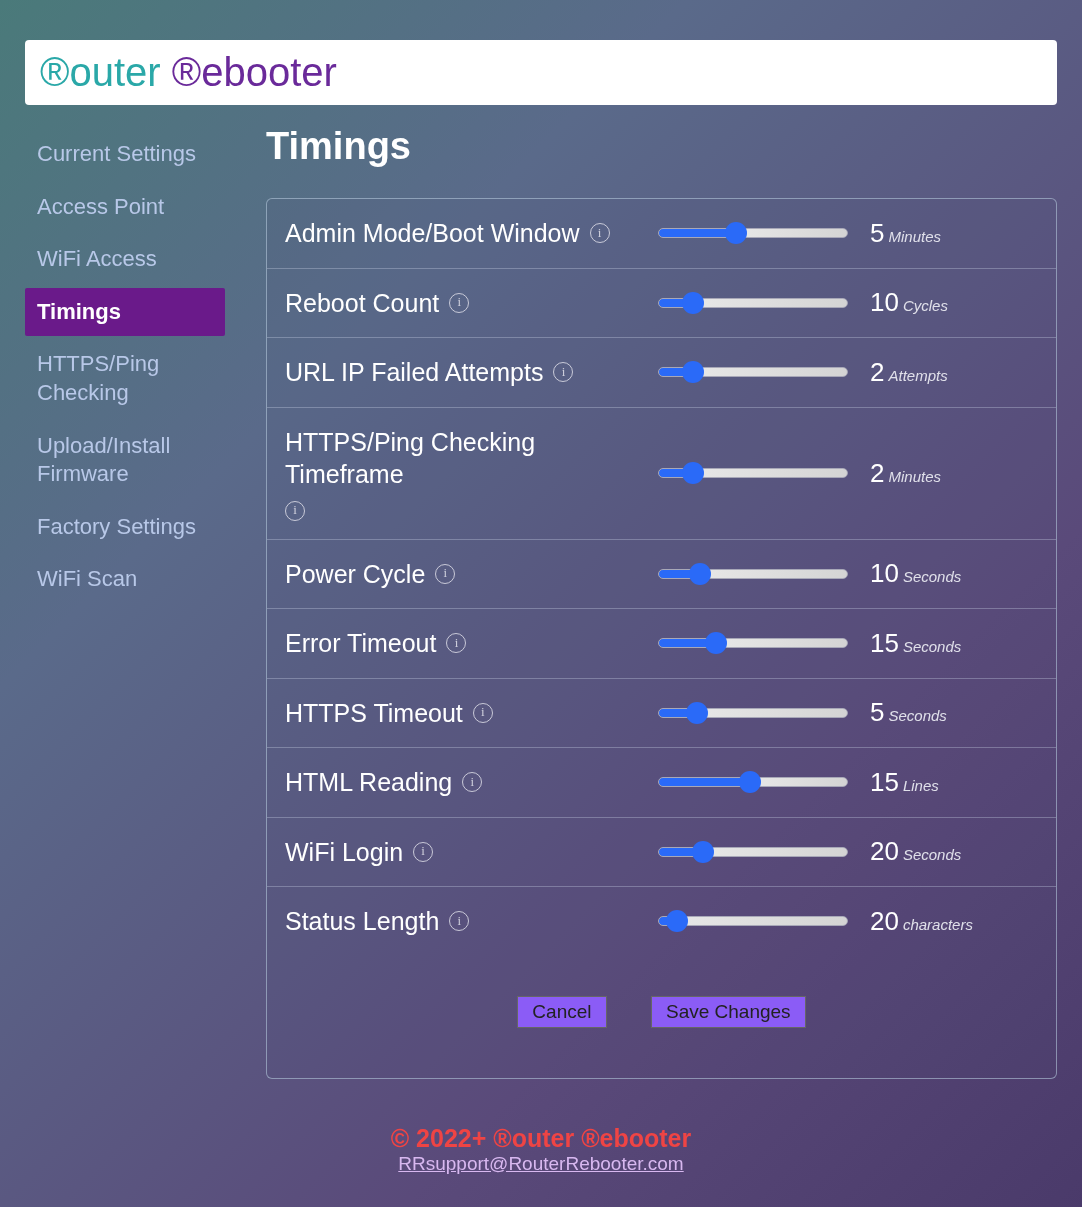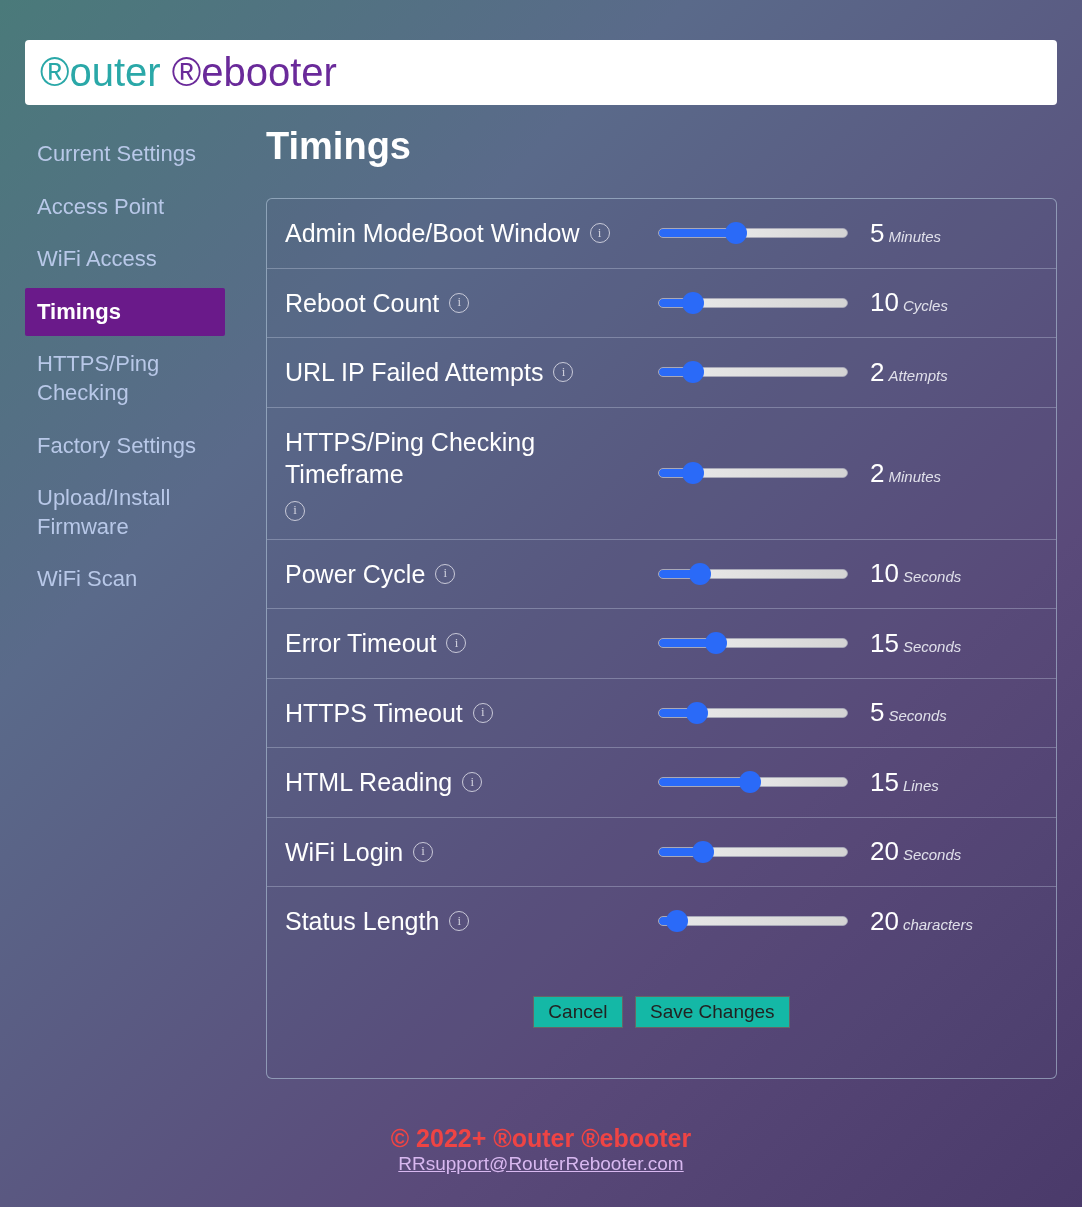--- a/index.html
+++ b/index.html
@@ -105,26 +105,26 @@
     background: linear-gradient(#f4f4f4,#d4d4d4);
   }
   .slider::-moz-range-progress {
     height: 10px; border-radius: 6px; background: #2a6af8;
   }
   .value-cell { width: 180px; padding-left: 12px; white-space: nowrap; }
   .value-num { font-size: 26px; color: #fff; }
   .value-unit { font-size: 15px; color: #e0e0ea; font-style: italic; margin-left: 4px; }
   .actions { text-align: center; margin-top: 40px; }
   .btn {
-    background: #14b8a6;
+    background: #8b5cf6;
     color: #222;
     border: 1px solid #666;
     font-size: 19px;
     padding: 4px 14px;
-    margin: 0 4px;
+    margin: 0 20px;
     cursor: pointer;
     font-family: inherit;
   }
   .footer { text-align: center; margin-top: 45px; padding-bottom: 40px; }
   .copyright { font-size: 25px; color: #ef4444; font-weight: bold; }
   .support-link { color: #d8b8f0; font-size: 19px; }
 </style>
 </head>
 <body>
 
@@ -134,22 +134,22 @@
   </span>
 </div>
 
 <div class="layout">
   <nav class="sidebar" id="sidebar">
       <div class="sidebar-item">Current Settings</div>
       <div class="sidebar-item">Access Point</div>
       <div class="sidebar-item">WiFi Access</div>
       <div class="sidebar-item active">Timings</div>
       <div class="sidebar-item">HTTPS/Ping Checking</div>
+      <div class="sidebar-item">Upload/Install Firmware</div>
       <div class="sidebar-item">Factory Settings</div>
-      <div class="sidebar-item">Upload/Install Firmware</div>
       <div class="sidebar-item">WiFi Scan</div>
     </nav>
 
   <main class="main">
     <h1 class="page-title">Timings</h1>
 
     <div class="panel">
       <div id="settings-list">
           <div class="setting-row">
             <div class="setting-label">

